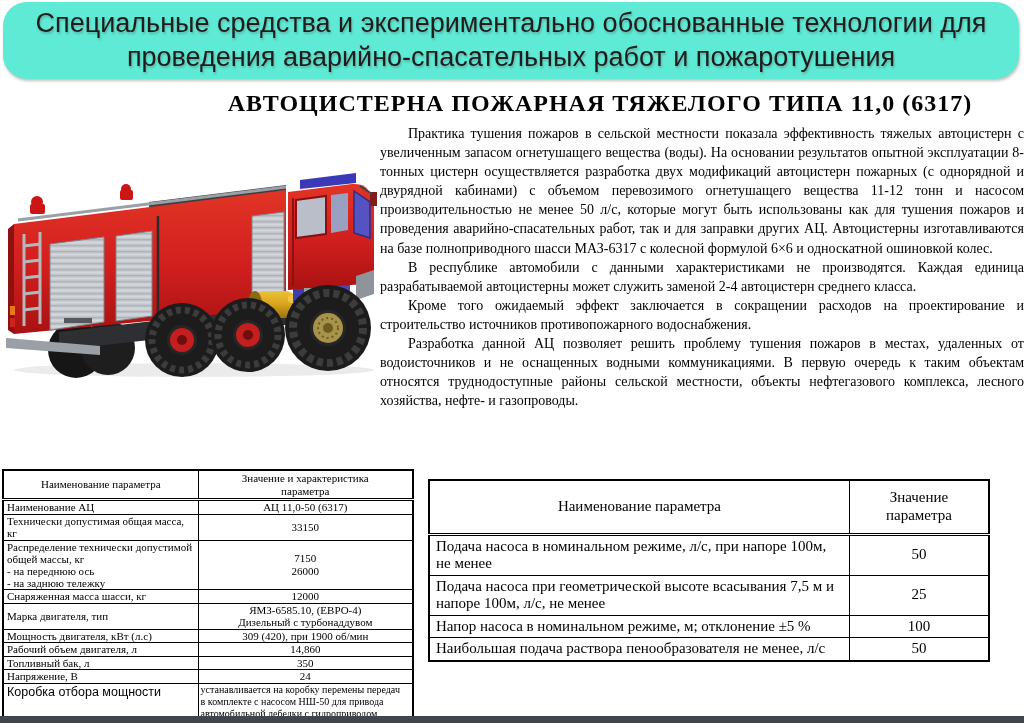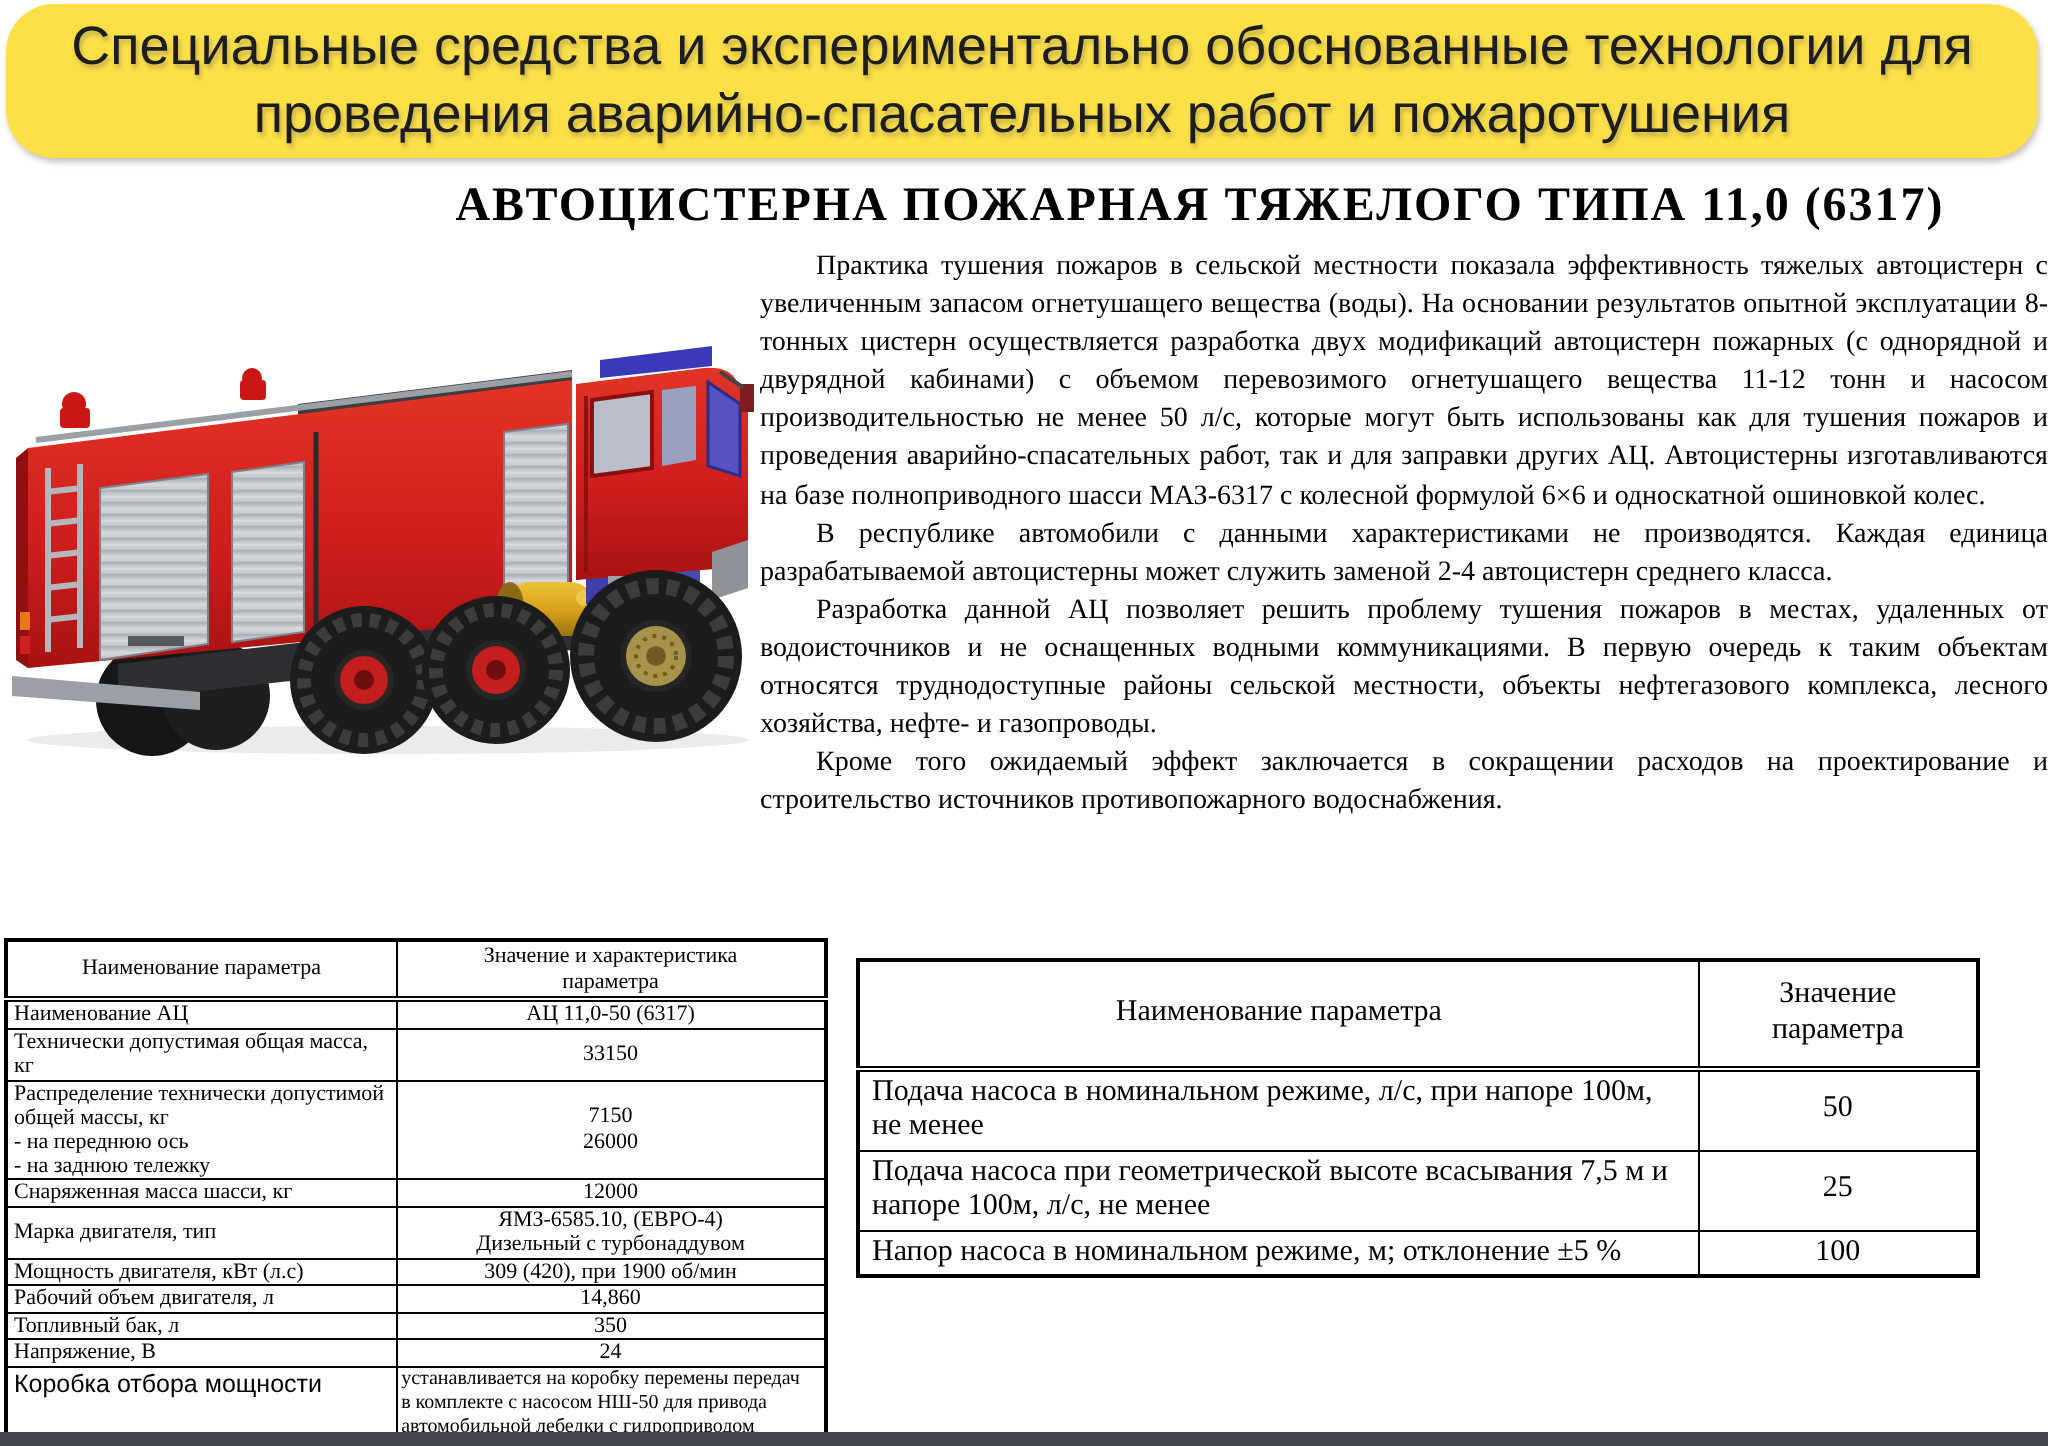--- a/index.html
+++ b/index.html
@@ -9,21 +9,21 @@
     background:#ffffff;
     font-family:"Liberation Serif", serif;
     color:#000;
     overflow:hidden;
   }
 
   
   .banner {
     position:absolute; left:3px; top:2px;
     width:1016px; height:77px;
-    background:#fde047;
+    background:#5eead4;
     border-radius:24px;
     box-shadow:1px 2px 3px rgba(150,140,125,0.55);
     display:flex; align-items:center; justify-content:center;
     text-align:center;
     font-family:"Liberation Sans", sans-serif;
     font-size:27px; line-height:1.25;
     color:#1d1d1d;
     white-space:pre-line;
     text-shadow:1px 2px 2px rgba(90,90,90,0.35);
   }
@@ -219,22 +219,22 @@
 
     <polygon points="2,180 96,188 96,197 2,190" fill="#9aa0a6"></polygon>
     <rect x="6" y="148" width="5" height="9" fill="#e87818"></rect>
     <rect x="6" y="160" width="5" height="9" fill="#d02020"></rect>
   </svg>
 </div>
 
 <div class="body-text">
   <p>Практика тушения пожаров в сельской местности показала эффективность тяжелых автоцистерн с увеличенным запасом огнетушащего вещества (воды). На основании результатов опытной эксплуатации 8-тонных цистерн осуществляется разработка двух модификаций автоцистерн пожарных (с однорядной и двурядной кабинами) с объемом перевозимого огнетушащего вещества 11-12 тонн и насосом производительностью не менее 50 л/с, которые могут быть использованы как для тушения пожаров и проведения аварийно-спасательных работ, так и для заправки других АЦ. Автоцистерны изготавливаются на базе полноприводного шасси МАЗ-6317 с колесной формулой 6×6 и односкатной ошиновкой колес.</p>
   <p>В республике автомобили с данными характеристиками не производятся. Каждая единица разрабатываемой автоцистерны может служить заменой 2-4 автоцистерн среднего класса.</p>
+  <p>Кроме того ожидаемый эффект заключается в сокращении расходов на проектирование и строительство источников противопожарного водоснабжения.</p>
   <p>Разработка данной АЦ позволяет решить проблему тушения пожаров в местах, удаленных от водоисточников и не оснащенных водными коммуникациями. В первую очередь к таким объектам относятся труднодоступные районы сельской местности, объекты нефтегазового комплекса, лесного хозяйства, нефте- и газопроводы.</p>
-  <p>Кроме того ожидаемый эффект заключается в сокращении расходов на проектирование и строительство источников противопожарного водоснабжения.</p>
 </div>
 
 <table class="table-left">
   <colgroup>
       <col style="width:196px">
       <col style="width:216px">
     </colgroup>
   <tbody>
       <tr>
     <th class="pre">Наименование параметра</th>
@@ -307,16 +307,20 @@
     <td class="val">50</td>
   </tr>
   <tr class="tall">
     <td class="lbl">Подача насоса при геометрической высоте всасывания 7,5 м и напоре 100м, л/с, не менее</td>
     <td class="val">25</td>
   </tr>
   <tr class="short">
     <td class="lbl">Напор насоса в номинальном режиме, м; отклонение  ±5 %</td>
     <td class="val">100</td>
   </tr>
+  <tr class="short">
+    <td class="lbl">Наибольшая подача раствора пенообразователя не менее, л/с</td>
+    <td class="val">50</td>
+  </tr>
 </tbody>
   </table>
 
 <div class="bottom-bar"></div>
 
 </body></html>

